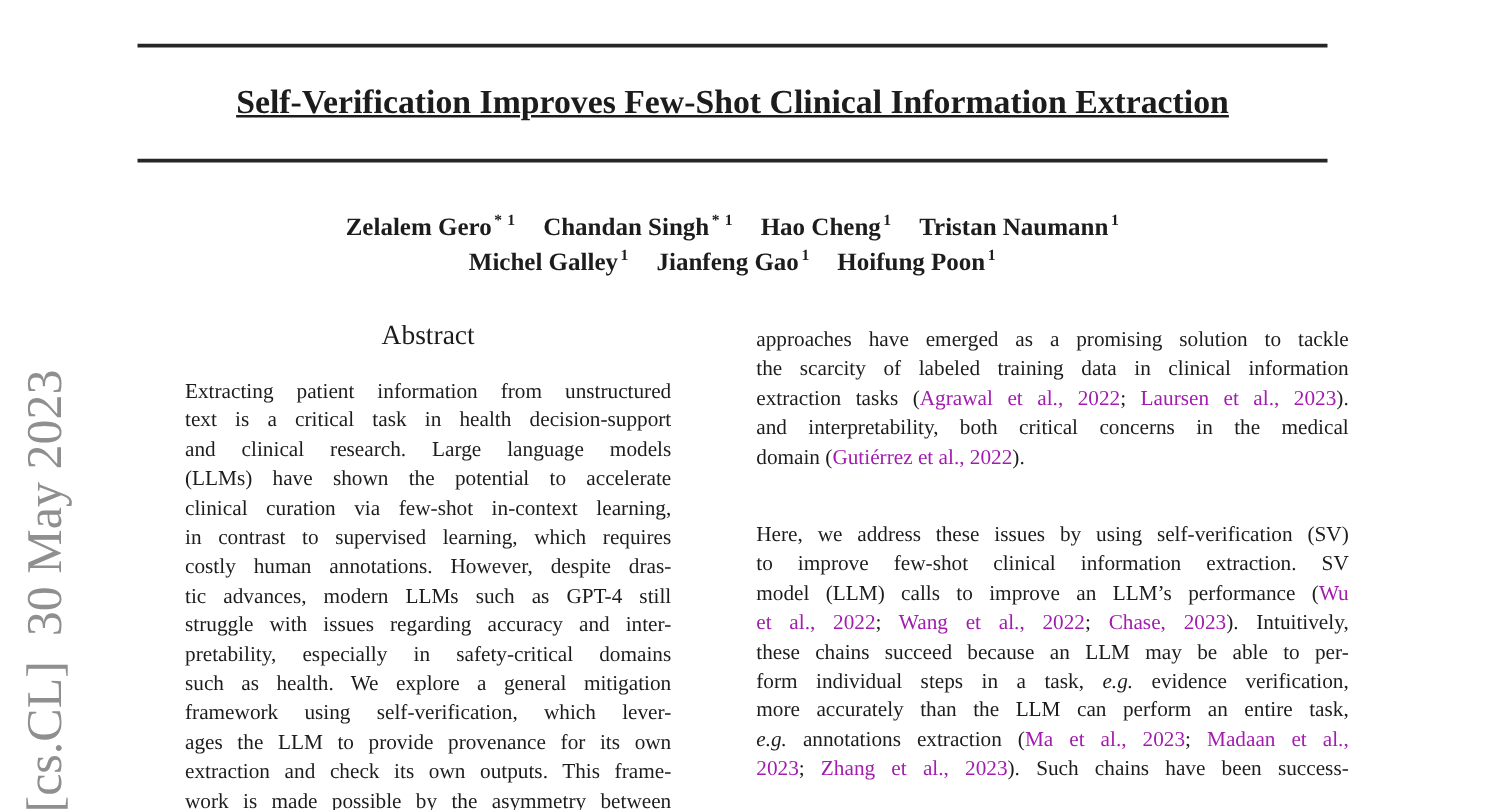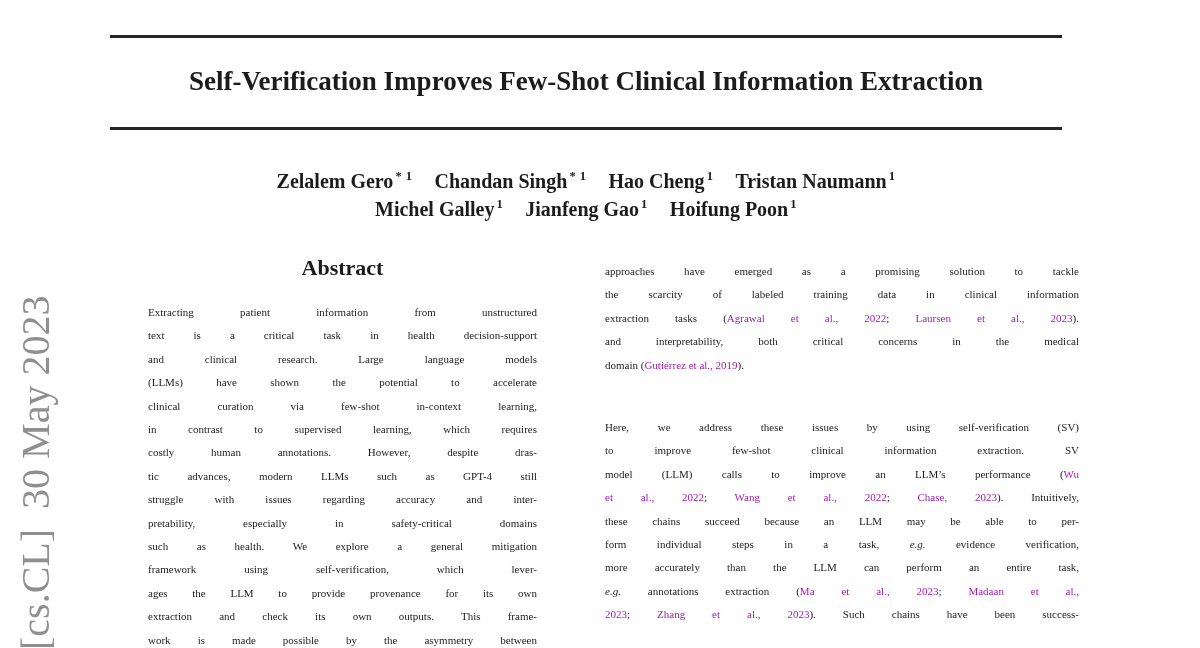--- a/index.html
+++ b/index.html
@@ -12,34 +12,34 @@
     position:absolute;left:16px;top:650px;
     transform:rotate(-90deg);transform-origin:0 0;
     font-size:40px;line-height:40px;color:#8f8f8f;white-space:pre;
   }
   
   .rule{position:absolute;left:110px;width:952px;height:3px;background:#262626;}
   .rule-top{top:35px;}
   .rule-bottom{top:127px;}
   .title{
     position:absolute;left:110px;top:64px;width:952px;margin:0;
-    text-align:center;font-size:27px;line-height:34px;font-weight:700;white-space:nowrap;
+    text-align:center;font-size:27px;line-height:34px;font-weight:700;white-space:nowrap;text-decoration:underline;
   }
   .authors{
     position:absolute;left:110px;width:952px;display:flex;justify-content:center;gap:22px;
     font-weight:700;font-size:20px;white-space:nowrap;
   }
   .authors-1{top:169px;}
   .authors-2{top:197px;text-align:center;}
   .author sup{font-size:12.5px;font-weight:700;margin-left:2px;letter-spacing:0.5px;}
   .abs-heading{
     position:absolute;left:148px;width:389px;top:255px;
-    text-align:center;font-size:22px;font-weight:700;
+    text-align:center;font-size:22px;font-weight:400;
   }
-  .col{position:absolute;font-size:11px;line-height:23.4px;font-family:Liberation Serif, serif;}
+  .col{position:absolute;font-size:17px;line-height:23.4px;font-family:Liberation Serif, serif;}
   .abs-body{left:148px;top:301px;width:389px;}
   .rpara1{left:605px;top:260px;width:474px;}
   .rpara2{left:605px;top:416px;width:474px;}
   .tline{text-align:justify;text-align-last:justify;}
   .tline.ragged{text-align-last:left;}
   .cite{color:#a21caf;}
   .em{font-style:italic;}
 </style>
 </head>
 <body>
@@ -80,21 +80,21 @@
       <div class="tline"><span>ages the LLM to provide provenance for its own</span></div>
       <div class="tline"><span>extraction and check its own outputs. This frame-</span></div>
       <div class="tline"><span>work is made possible by the asymmetry between</span></div>
     </div>
 
   <div class="col rcol rpara1">
       <div class="tline"><span>approaches have emerged as a promising solution to tackle</span></div>
       <div class="tline"><span>the scarcity of labeled training data in clinical information</span></div>
       <div class="tline"><span>extraction tasks (</span><span class="cite">Agrawal et al., 2022</span><span>; </span><span class="cite">Laursen et al., 2023</span><span>).</span></div>
       <div class="tline"><span>and interpretability, both critical concerns in the medical</span></div>
-      <div class="tline ragged"><span>domain (</span><span class="cite">Gutiérrez et al., 2019</span><span>).</span></div>
+      <div class="tline ragged"><span>domain (</span><span class="cite">Gutiérrez et al., 2022</span><span>).</span></div>
     </div>
   <div class="col rcol rpara2">
       <div class="tline"><span>Here, we address these issues by using self-verification (SV)</span></div>
       <div class="tline"><span>to improve few-shot clinical information extraction. SV</span></div>
       <div class="tline"><span>model (LLM) calls to improve an LLM’s performance (</span><span class="cite">Wu</span></div>
       <div class="tline"><span class="cite">et al., 2022</span><span>; </span><span class="cite">Wang et al., 2022</span><span>; </span><span class="cite">Chase, 2023</span><span>). Intuitively,</span></div>
       <div class="tline"><span>these chains succeed because an LLM may be able to per-</span></div>
       <div class="tline"><span>form individual steps in a task, </span><span class="em">e.g.</span><span> evidence verification,</span></div>
       <div class="tline"><span>more accurately than the LLM can perform an entire task,</span></div>
       <div class="tline"><span class="em">e.g.</span><span> annotations extraction (</span><span class="cite">Ma et al., 2023</span><span>; </span><span class="cite">Madaan et al.,</span></div>

